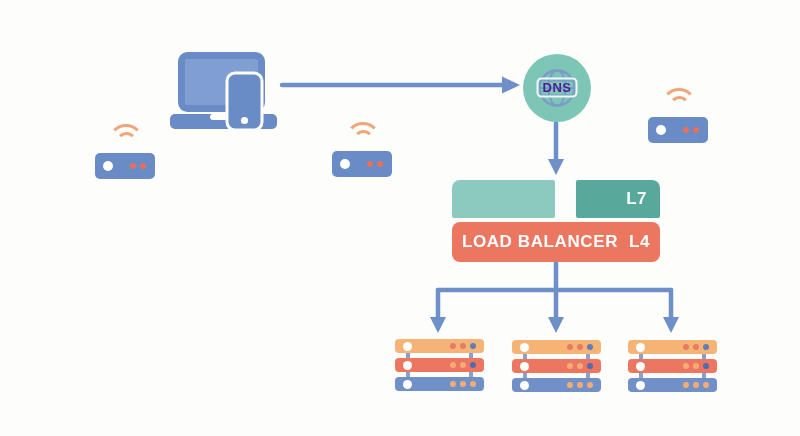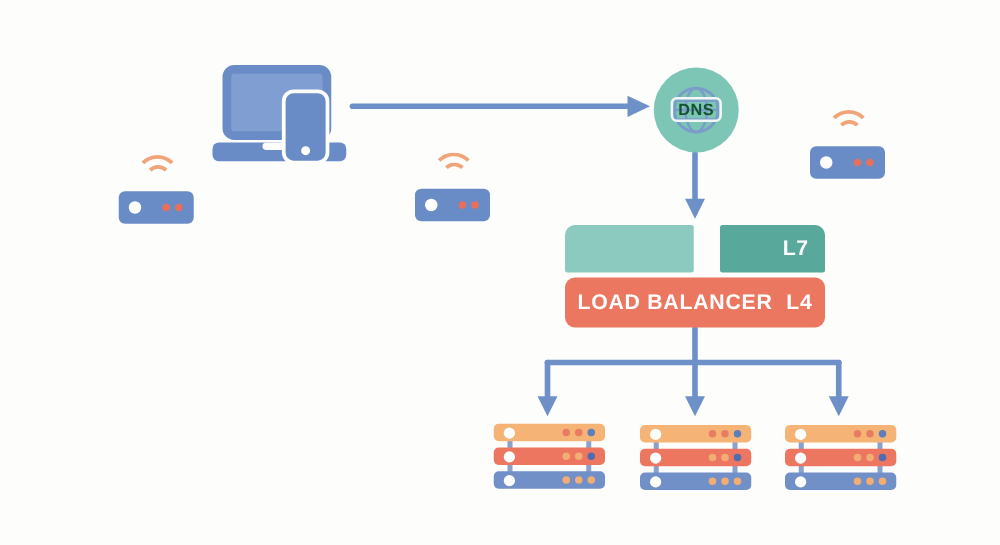--- a/index.html
+++ b/index.html
@@ -22,21 +22,21 @@
   .wifi-arc{position:absolute;border:3.5px solid #f0a477;border-radius:50%;
     border-bottom-color:transparent;border-left-color:transparent;border-right-color:transparent;
     transform:rotate(0deg);}
   .wifi-outer{width:30px;height:30px;left:16px;top:0;}
   .wifi-inner{width:15px;height:15px;left:23.5px;top:8px;}
 
   
   .dns{left:523px;top:54px;width:68px;height:68px;border-radius:50%;background:#7dc6b6;}
   .dns svg{position:absolute;left:0;top:0;}
   .dns-label{position:absolute;left:50%;top:50%;transform:translate(-50%,-52%);
-    color:#14532d;font-weight:bold;font-size:13px;letter-spacing:.5px;
+    color:#4c1d95;font-weight:bold;font-size:13px;letter-spacing:.5px;
     border:2px solid #f2f7f5;border-radius:5px;padding:0 4px;line-height:16px;background:transparent;text-align:right;}
 
   
   .lb{left:452px;top:180px;width:208px;height:82px;}
   .lb-top{position:absolute;top:0;left:0;width:100%;height:38px;display:flex;gap:21px;}
   .lb-l7-blank{width:103px;height:38px;background:#8ccac0;border-radius:8px 2px 2px 2px;}
   .lb-l7{flex:1;height:38px;background:#58a89c;border-radius:2px 8px 2px 2px;
     display:flex;align-items:center;justify-content:flex-end;padding-right:13px;box-sizing:border-box;
     color:#fff;font-weight:bold;font-size:17px;letter-spacing:.5px;}
   .lb-l4{position:absolute;top:42px;left:0;width:100%;height:40px;background:#ec7760;border-radius:8px;

